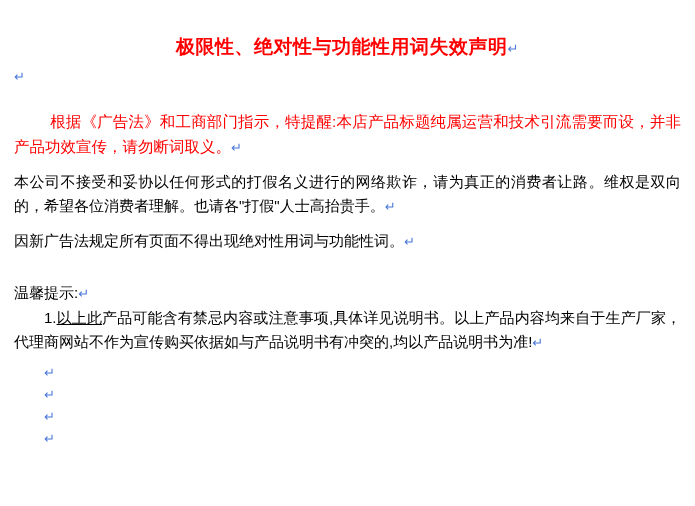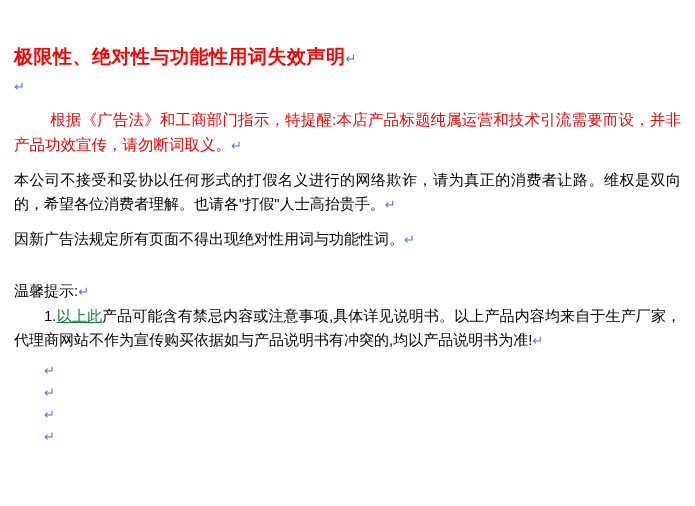--- a/index.html
+++ b/index.html
@@ -30,38 +30,38 @@
   .blank-line {
     height: 23px;
     line-height: 23px;
     font-size: 15px;
     padding-left: 0;
   }
   .blank-line .pilcrow {
     margin-left: 0;
   }
   .title {
-    text-align: left;
+    text-align: center;
     color: #ff0000;
     font-size: 19px;
     font-weight: bold;
     line-height: 30px;
-    margin-top: 42px;
+    margin-top: 32px;
     letter-spacing: 0.5px;
   }
   .title .pilcrow {
     color: #4a78d8;
     font-weight: normal;
     font-size: 13px;
   }
   .red-para {
     color: #ff0000;
     font-size: 15.5px;
     line-height: 25px;
-    margin-top: 10px;
+    margin-top: 22px;
     text-align: justify;
   }
   .red-para .indent {
     display: inline-block;
     width: 36px;
   }
   .black-para {
     color: #000000;
     font-size: 15px;
     line-height: 24px;
@@ -78,21 +78,21 @@
     color: #000000;
     font-size: 15px;
     line-height: 24px;
     text-align: justify;
   }
   .num-item .indent {
     display: inline-block;
     width: 30px;
   }
   .u-link {
-    color: #15803d;
+    color: #000000;
     text-decoration: underline;
   }
   .trailing {
     margin-top: 6px;
     padding-left: 30px;
   }
   .trailing .blank-line {
     height: 22px;
     line-height: 22px;
   }

